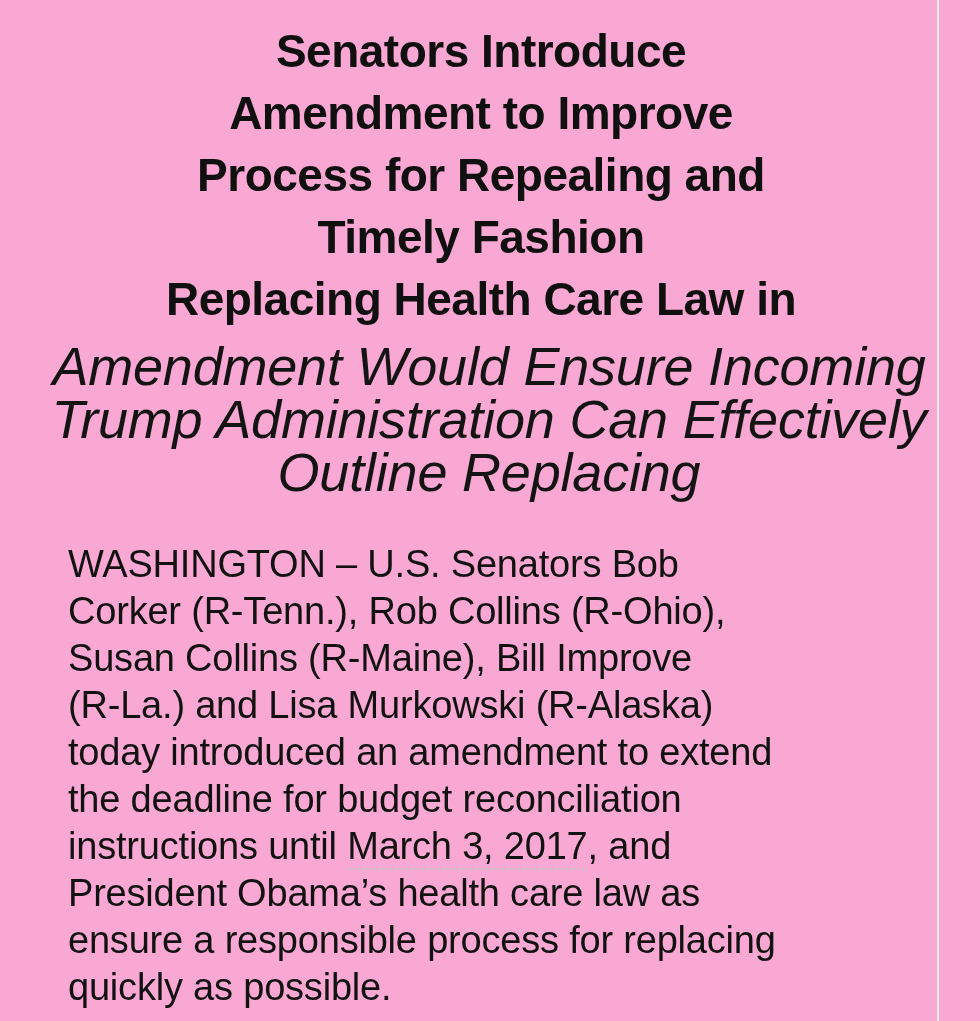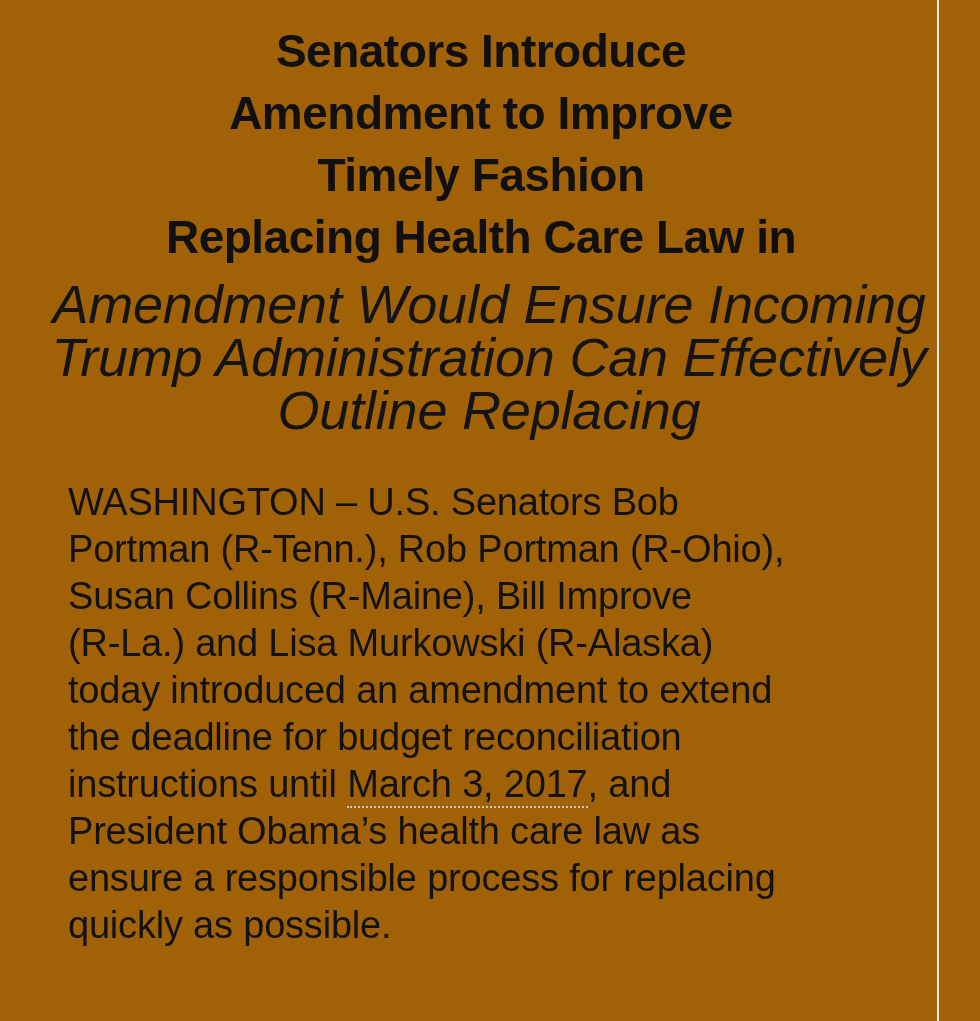--- a/index.html
+++ b/index.html
@@ -5,21 +5,21 @@
   * { margin: 0; padding: 0; box-sizing: border-box; }
 
   html, body {
     background: #ffffff;
   }
 
   .page {
     position: relative;
     width: 980px;
     height: 1021px;
-    background: #a16207;
+    background: #f9a8d4;
     overflow: hidden;
     font-family: "Liberation Sans", "DejaVu Sans", sans-serif;
     color: #121212;
   }
 
   .right-edge {
     position: absolute;
     left: 937px;
     top: 0;
     width: 2px;
@@ -79,33 +79,34 @@
 
 <div class="page">
 
   <div class="right-edge"></div>
 
   <div class="content">
 
     <h1 class="headline">
       <div class="headline-line">Senators Introduce</div>
       <div class="headline-line">Amendment to Improve</div>
+      <div class="headline-line">Process for Repealing and</div>
       <div class="headline-line">Timely Fashion</div>
       <div class="headline-line">Replacing Health Care Law in</div>
     </h1>
 
     <h2 class="subtitle">
       <div class="subtitle-line">Amendment Would Ensure Incoming</div>
       <div class="subtitle-line">Trump Administration Can Effectively</div>
       <div class="subtitle-line">Outline Replacing</div>
     </h2>
 
     <div class="body-paragraph">
       <div class="body-line">WASHINGTON – U.S. Senators Bob</div>
-      <div class="body-line">Portman (R-Tenn.), Rob Portman (R-Ohio),</div>
+      <div class="body-line">Corker (R-Tenn.), Rob Collins (R-Ohio),</div>
       <div class="body-line">Susan Collins (R-Maine), Bill Improve</div>
       <div class="body-line">(R-La.) and Lisa Murkowski (R-Alaska)</div>
       <div class="body-line">today introduced an amendment to extend</div>
       <div class="body-line">the deadline for budget reconciliation</div>
       <div class="body-line"><span>instructions until </span><span class="date-link">March 3, 2017</span><span>, and</span></div>
       <div class="body-line">President Obama’s health care law as</div>
       <div class="body-line">ensure a responsible process for replacing</div>
       <div class="body-line">quickly as possible.</div>
     </div>
 

